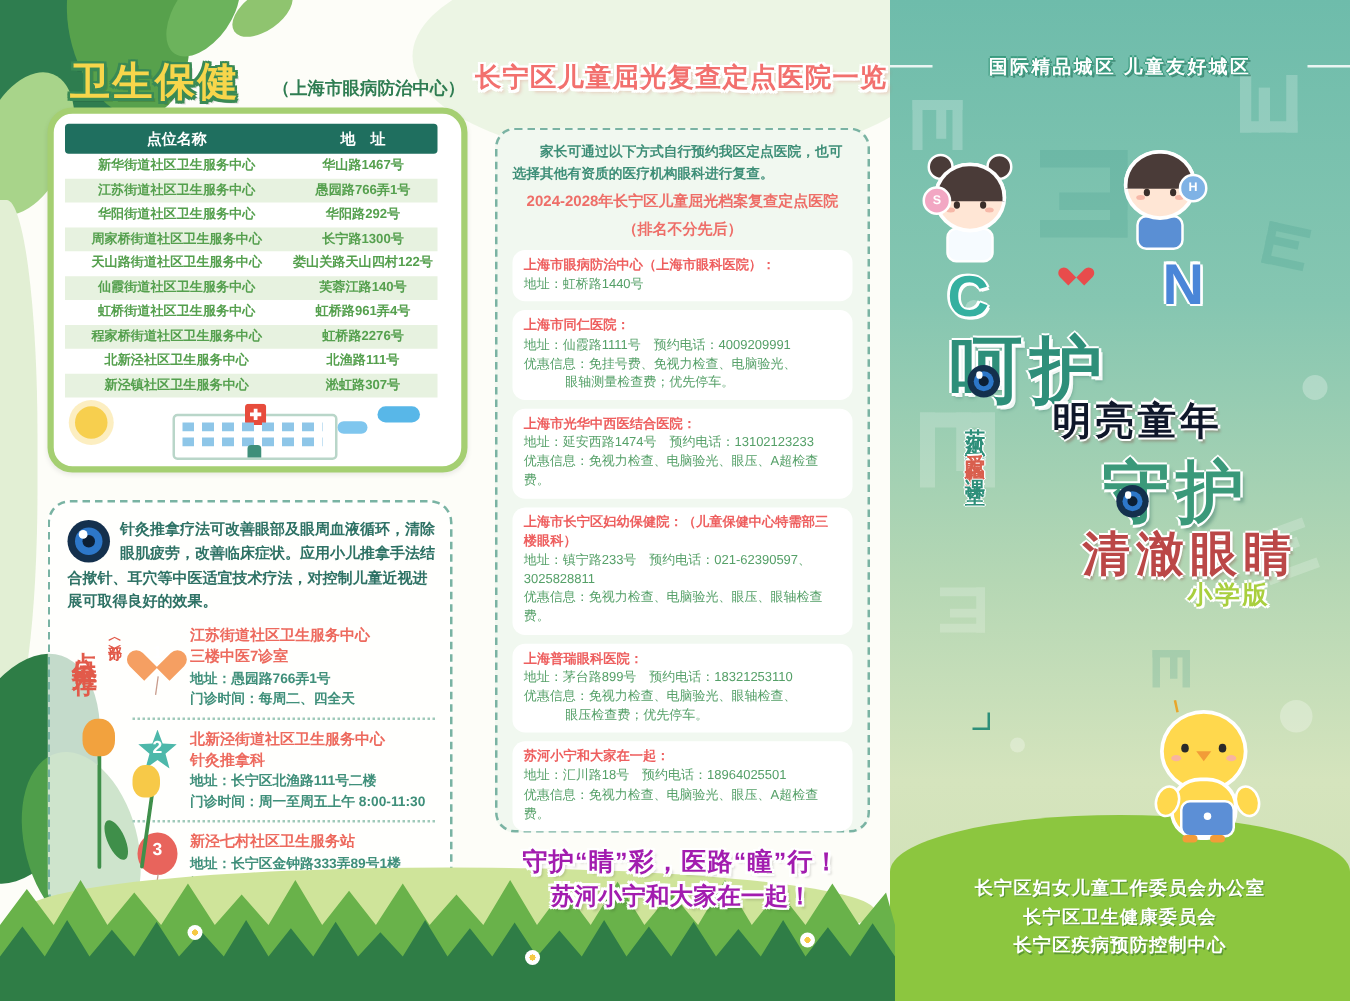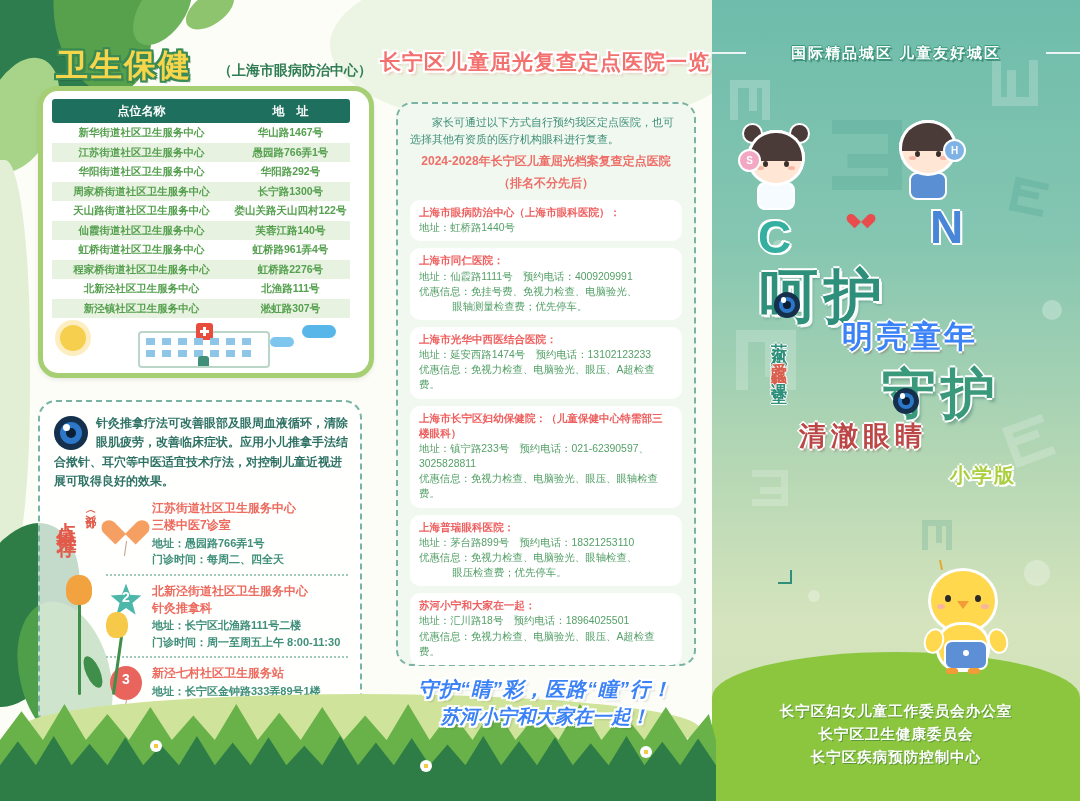--- a/index.html
+++ b/index.html
@@ -82,28 +82,28 @@
   .heart::after  { left:1px;  transform:rotate(-45deg); transform-origin:100% 100%; }
   .star { background:#4db8aa; clip-path:polygon(50% 0%,63% 33%,98% 35%,70% 57%,80% 92%,50% 72%,20% 92%,30% 57%,2% 35%,37% 33%); }
   .round { border-radius:50%; background:#e8645c; }
   .bal-string { position:absolute; left:15px; top:33px; width:1px; height:15px; background:#c79a8a; transform:rotate(8deg); }
 
   
   .mp-title { position:absolute; left:378px; top:48px; width:334px; text-align:center; font-size:21px; font-weight:bold; color:#f2706e; letter-spacing:1px; z-index:3;
     text-shadow:-2px 0 0 #fff,2px 0 0 #fff,0 -2px 0 #fff,0 2px 0 #fff,2px 2px 0 #fff,-2px -2px 0 #fff,2px -2px 0 #fff,-2px 2px 0 #fff,3px 3px 3px rgba(220,120,110,.45); }
   .mp-box { position:absolute; left:396px; top:102px; width:300px; height:564px; border:2px dashed #7ab3a3; border-radius:16px;
     background:#f1f8f0; z-index:3; padding:10px 12px; box-sizing:border-box; }
-  .mp-intro { font-size:11px; line-height:1.55; color:#3f8f78; font-weight:400; text-indent:2em; }
+  .mp-intro { font-size:11px; line-height:1.55; color:#3f8f78; font-weight:700; text-indent:2em; }
   .mp-sub { text-align:center; font-size:12px; font-weight:bold; color:#ee6e68; line-height:1.45; margin-top:5px; }
   .hosp { background:#fff; border-radius:10px; padding:5px 9px 6px 9px; margin-top:7px; }
   .hname { font-size:10.6px; font-weight:bold; color:#ee5f5f; line-height:1.45; }
   .hline { font-size:10.4px; font-weight:400; color:#55a068; line-height:1.45; }
   .hline.indent { padding-left:3.2em; }
-  .mp-slogan { position:absolute; left:378px; width:334px; text-align:center; font-weight:bold; color:#3b82f6; z-index:7;
-    text-shadow:-2px 0 0 #fff,2px 0 0 #fff,0 -2px 0 #fff,0 2px 0 #fff,2px 2px 0 #fff,-2px -2px 0 #fff,2px -2px 0 #fff,-2px 2px 0 #fff,3px 3px 2px rgba(0,0,0,.15);font-style:italic; }
+  .mp-slogan { position:absolute; left:378px; width:334px; text-align:center; font-weight:bold; color:#a21caf; z-index:7;
+    text-shadow:-2px 0 0 #fff,2px 0 0 #fff,0 -2px 0 #fff,0 2px 0 #fff,2px 2px 0 #fff,-2px -2px 0 #fff,2px -2px 0 #fff,-2px 2px 0 #fff,3px 3px 2px rgba(0,0,0,.15); }
   .sl1 { top:676px; font-size:20px; letter-spacing:1px; }
   .sl2 { top:704px; font-size:19px; }
 
   
   .rp { position:absolute; left:712px; top:0; width:368px; height:801px; z-index:2;
     background:linear-gradient(180deg,#6ebcab 0%,#85c6b1 30%,#b5d7b4 58%,#d5e4bd 78%,#cfe0b4 100%); overflow:hidden; }
   .eo { position:absolute; }
   .eo > div { width:100%; height:100%;
     background:linear-gradient(var(--c),var(--c)) 0 0/100% 20% no-repeat,
                linear-gradient(var(--c),var(--c)) 0 40%/78% 20% no-repeat,
@@ -130,25 +130,25 @@
   .big-letter { position:absolute; font-size:46px; font-weight:bold;
     text-shadow:-2px 0 0 #fff,2px 0 0 #fff,0 -2px 0 #fff,0 2px 0 #fff,2px 2px 0 #fff,-2px -2px 0 #fff; }
   .heart-deco { position:absolute; width:18px; height:16px; }
   .heart-deco::before,.heart-deco::after { content:""; position:absolute; top:0; width:9px; height:14px; border-radius:9px 9px 0 0; background:#e84c4c; }
   .heart-deco::before { left:9px; transform:rotate(45deg); transform-origin:0 100%; }
   .heart-deco::after  { left:0;  transform:rotate(-45deg); transform-origin:100% 100%; }
 
   .rt { position:absolute; font-weight:bold; }
   .rt1 { left:760px; top:258px; font-size:58px; color:#2e8f7a; letter-spacing:6px; z-index:3;
     text-shadow:-2px 0 0 #fff,2px 0 0 #fff,0 -2px 0 #fff,0 2px 0 #fff,3px 3px 0 rgba(255,255,255,.9),3px 4px 3px rgba(30,90,80,.35); }
-  .rt2 { left:842px; top:316px; font-size:31px; color:#3b82f6; letter-spacing:3px; z-index:3;
+  .rt2 { left:842px; top:316px; font-size:31px; color:#0f172a; letter-spacing:3px; z-index:3;
     text-shadow:-2px 0 0 #fff,2px 0 0 #fff,0 -2px 0 #fff,0 2px 0 #fff,2px 3px 2px rgba(120,40,40,.3); }
   .rt3 { left:882px; top:358px; font-size:54px; color:#3a997a; letter-spacing:5px; z-index:3;
     text-shadow:-2px 0 0 #fff,2px 0 0 #fff,0 -2px 0 #fff,0 2px 0 #fff,3px 4px 3px rgba(30,90,80,.35); }
-  .rt4 { left:799px; top:418px; font-size:27px; color:#bb4747; letter-spacing:5px; z-index:3;
+  .rt4 { left:866px; top:418px; font-size:38px; color:#bb4747; letter-spacing:5px; z-index:3;
     text-shadow:-2px 0 0 #fff,2px 0 0 #fff,0 -2px 0 #fff,0 2px 0 #fff,2px 3px 2px rgba(120,40,40,.3); }
   .rt-edition { left:950px; top:462px; font-size:20px; color:#a9cf3e; letter-spacing:2px; z-index:3;
     text-shadow:-2px 0 0 #fff,2px 0 0 #fff,0 -2px 0 #fff,0 2px 0 #fff,2px 2px 0 #fff; }
   .title-eye { position:absolute; border-radius:50%; background:#14304d; z-index:4; }
   .title-eye .iris { position:absolute; left:18%; top:18%; width:64%; height:64%; border-radius:50%; background:#2d77c9; }
   .title-eye .pupil { position:absolute; left:36%; top:36%; width:30%; height:30%; border-radius:50%; background:#0c1f35; }
   .title-eye .glint { position:absolute; left:26%; top:20%; width:22%; height:22%; border-radius:50%; background:#fff; }
 
   .course { position:absolute; left:768px; top:330px; writing-mode:vertical-rl; text-orientation:upright;
     font-size:16px; font-weight:bold; letter-spacing:5px; z-index:3;

